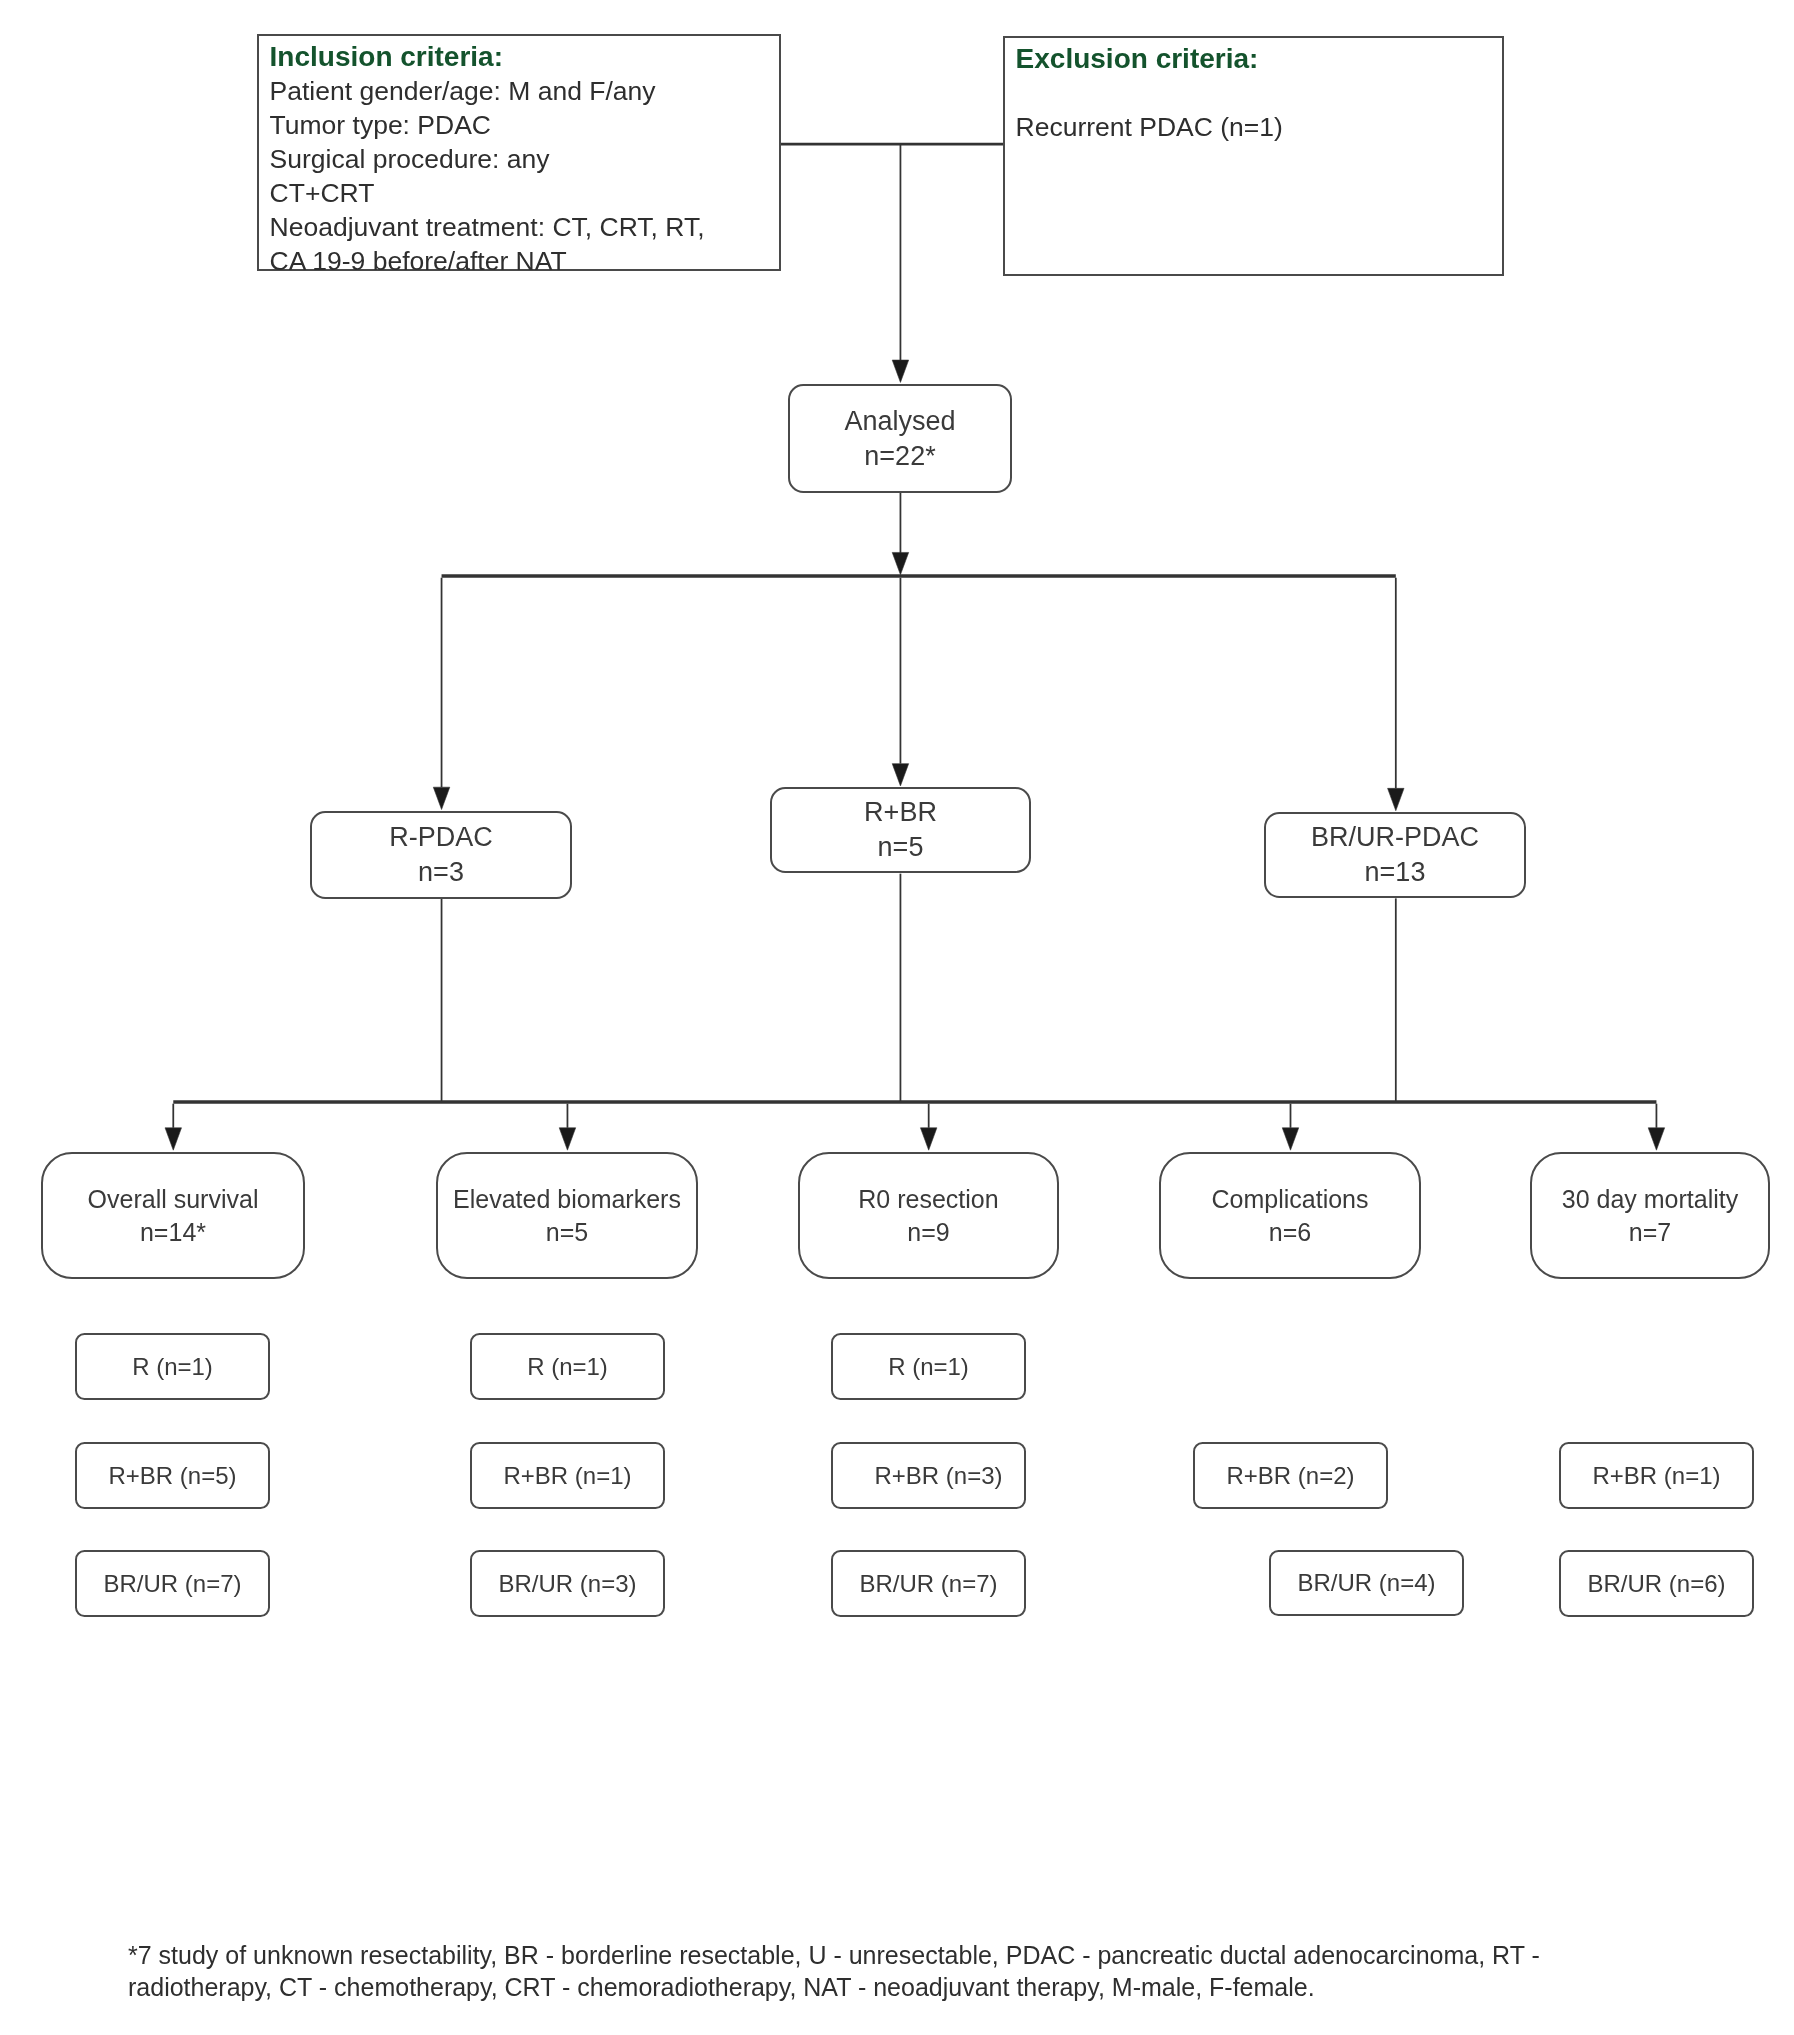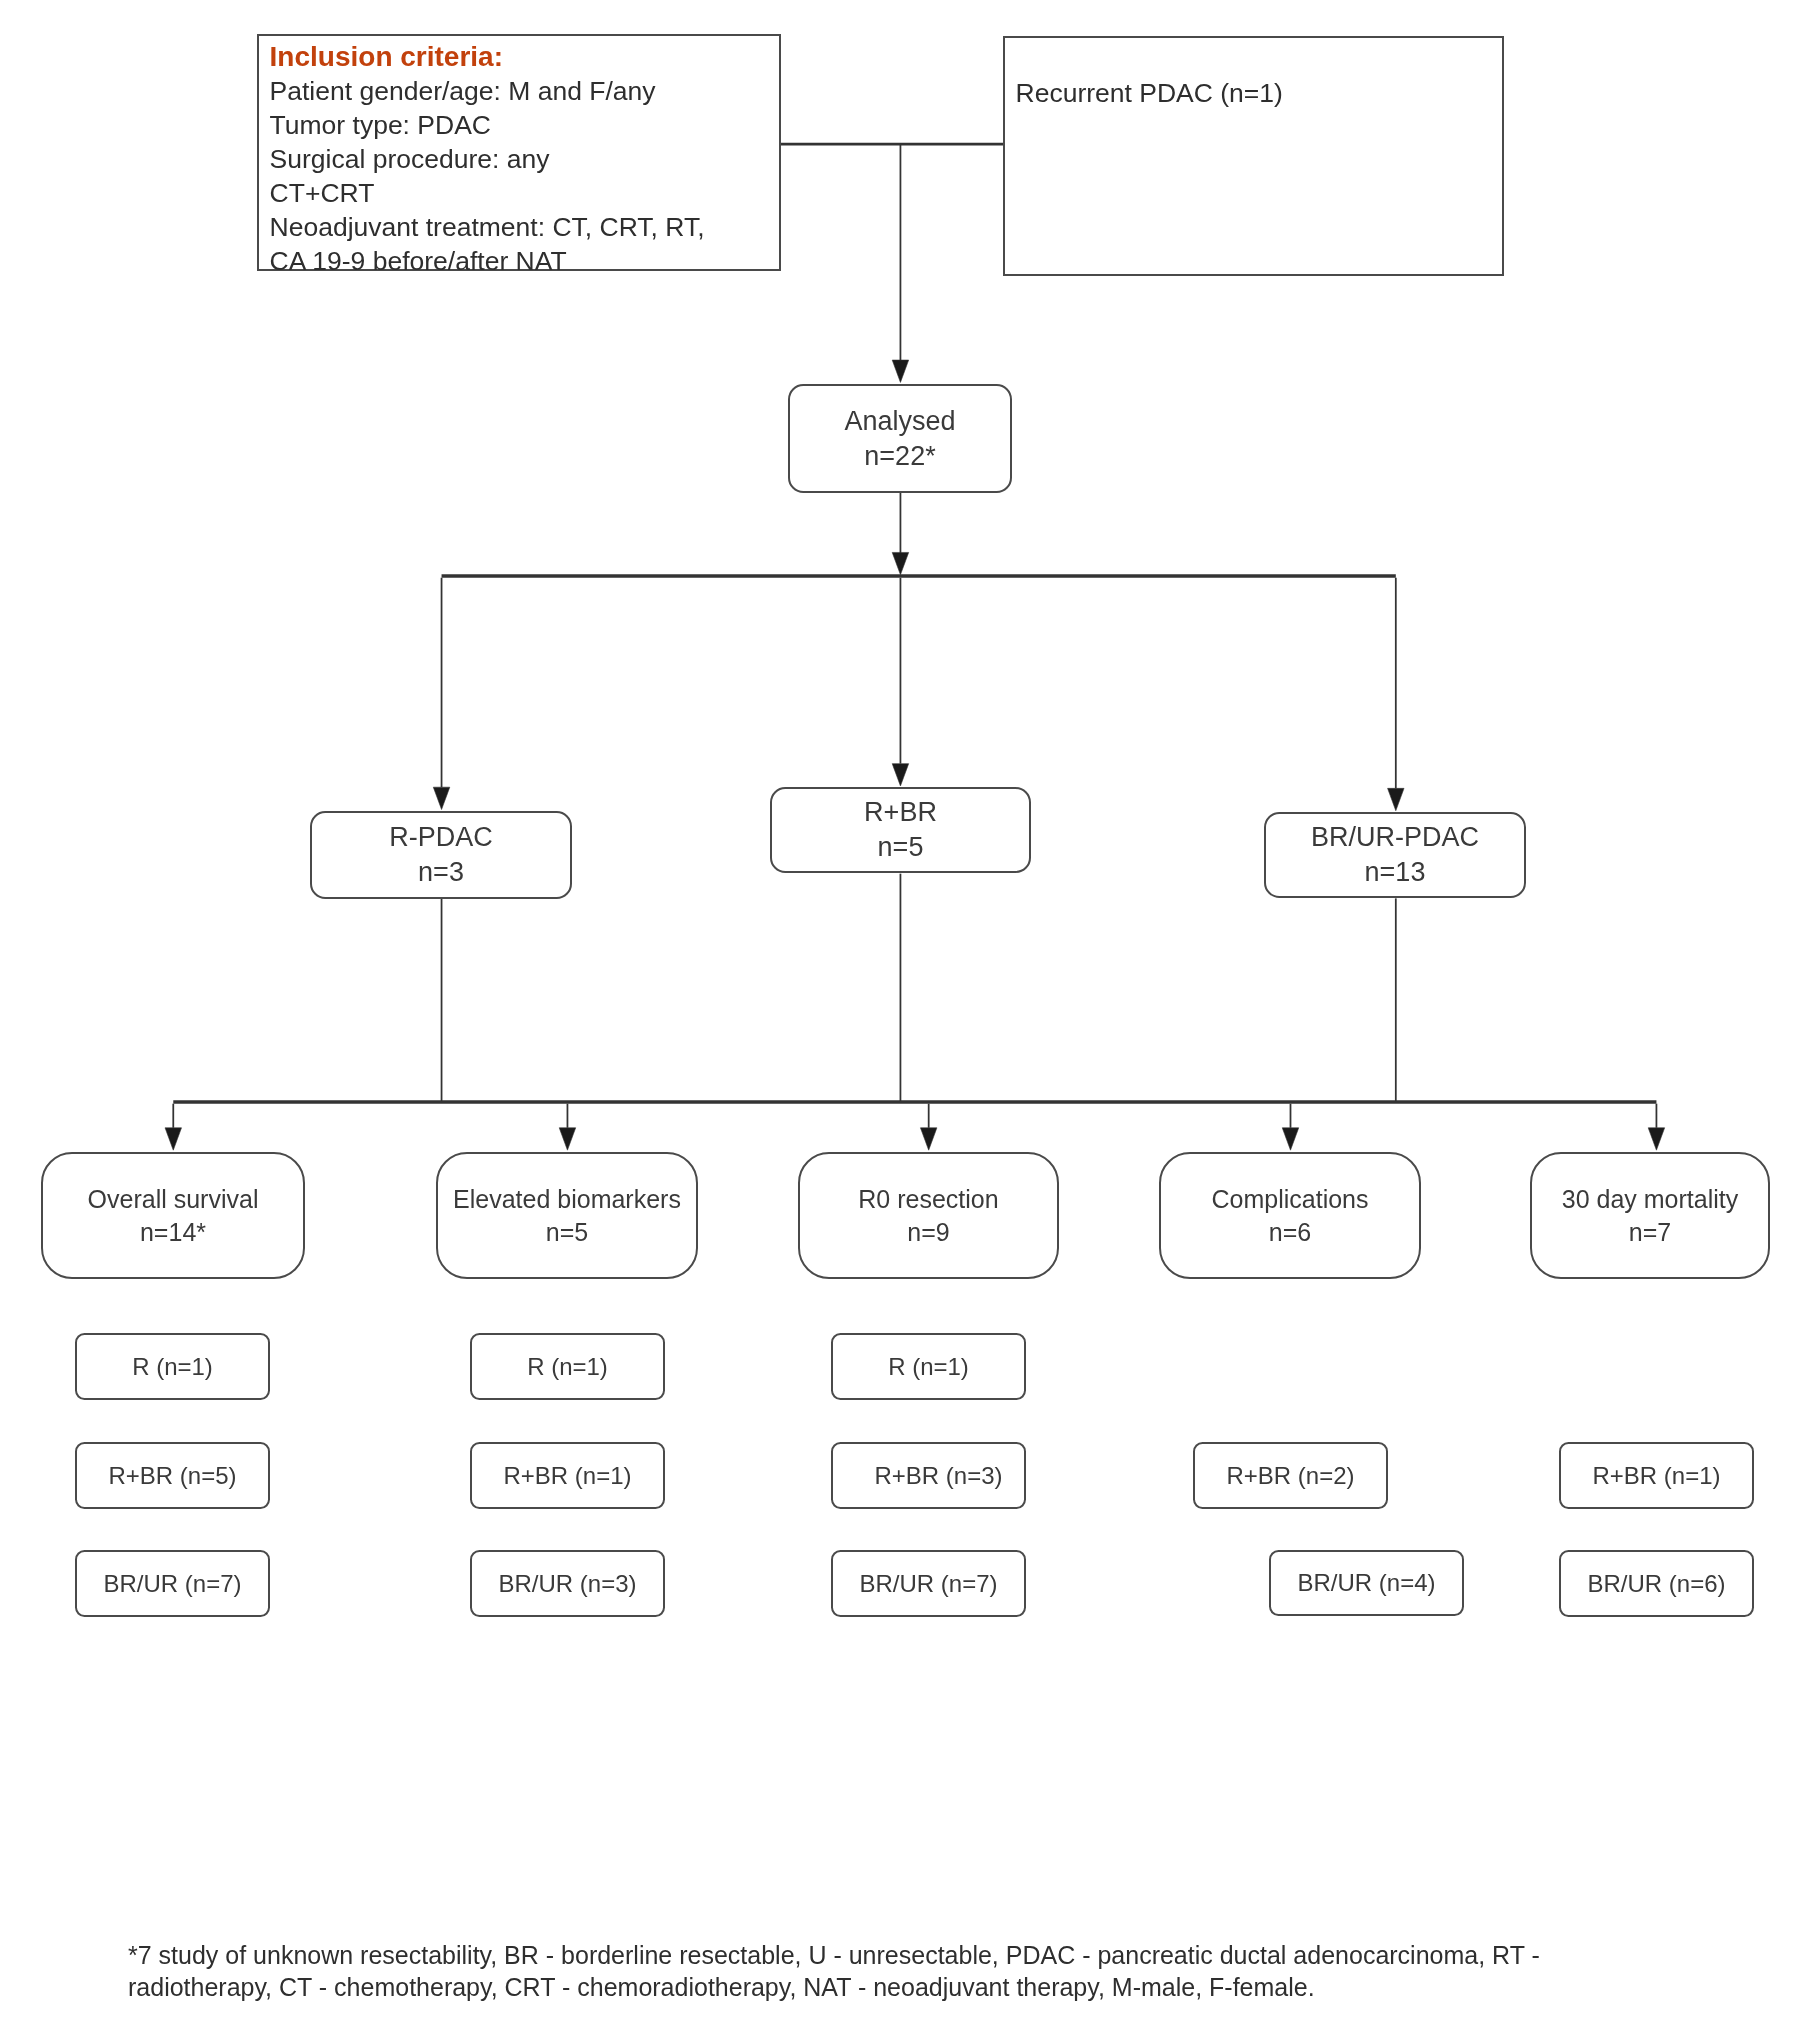--- a/index.html
+++ b/index.html
@@ -32,21 +32,21 @@
   .criteria {
     padding: 3.5px 10.6px;
     font-size: 26.5px;
     line-height: 34px;
     color: #2e2e2e;
     text-align: left;
   }
   .crit-title {
     font-weight: bold;
     font-size: 28px;
-    color: #c2410c;
+    color: #14532d;
   }
   .exclusion-body {
     margin-top: 34px;
   }
   .node {
     border-radius: 15.3px;
     display: flex;
     flex-direction: column;
     align-items: center;
     justify-content: center;
@@ -123,20 +123,21 @@
     <div class="crit-title">Inclusion criteria:</div>
     <div>Patient gender/age: M and F/any</div>
     <div>Tumor type: PDAC</div>
     <div>Surgical procedure: any</div>
     <div>CT+CRT</div>
     <div>Neoadjuvant treatment: CT, CRT, RT,</div>
     <div>CA 19-9 before/after NAT</div>
   </div>
 
   <div class="box criteria" style="left:1003px; top:36px; width:501px; height:240px;">
+    <div class="crit-title">Exclusion criteria:</div>
     <div class="exclusion-body">Recurrent PDAC (n=1)</div>
   </div>
 
   <div class="box node" style="left:788px; top:384px; width:224px; height:109px;">
     <div>Analysed</div>
     <div>n=22*</div>
   </div>
 
   <div class="box node" style="left:310px; top:811px; width:262px; height:88px;">
     <div>R-PDAC</div>

